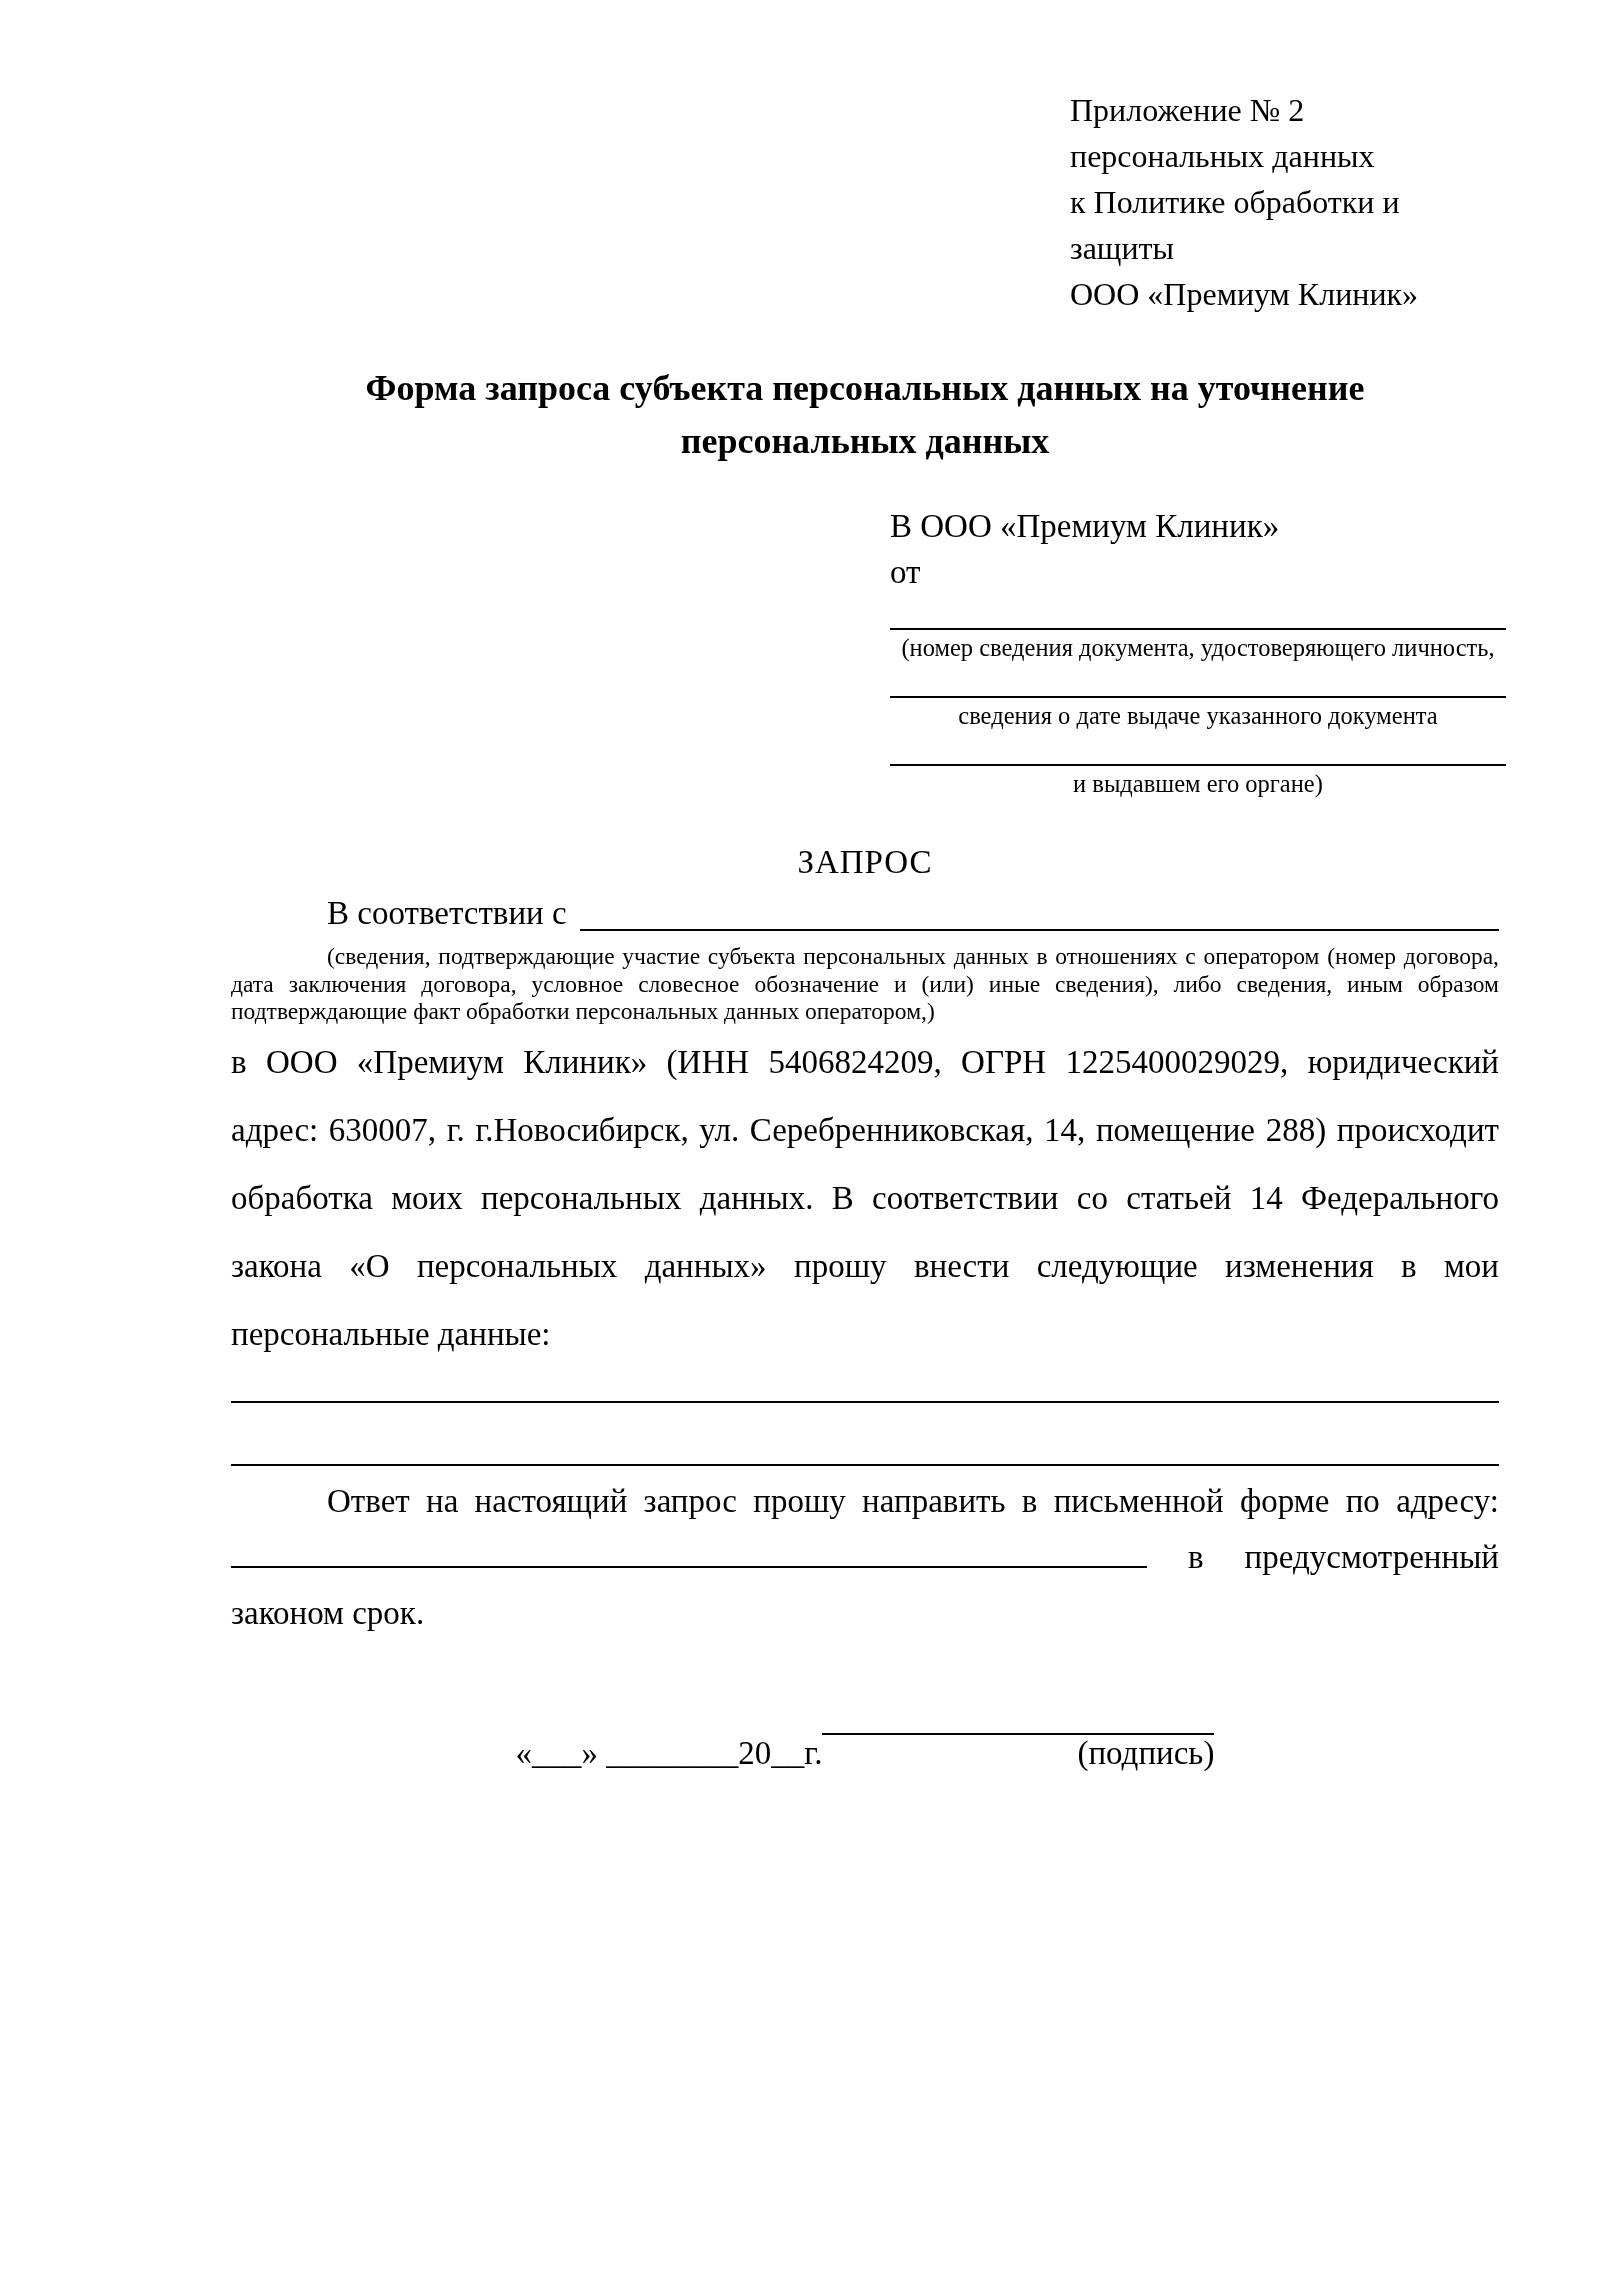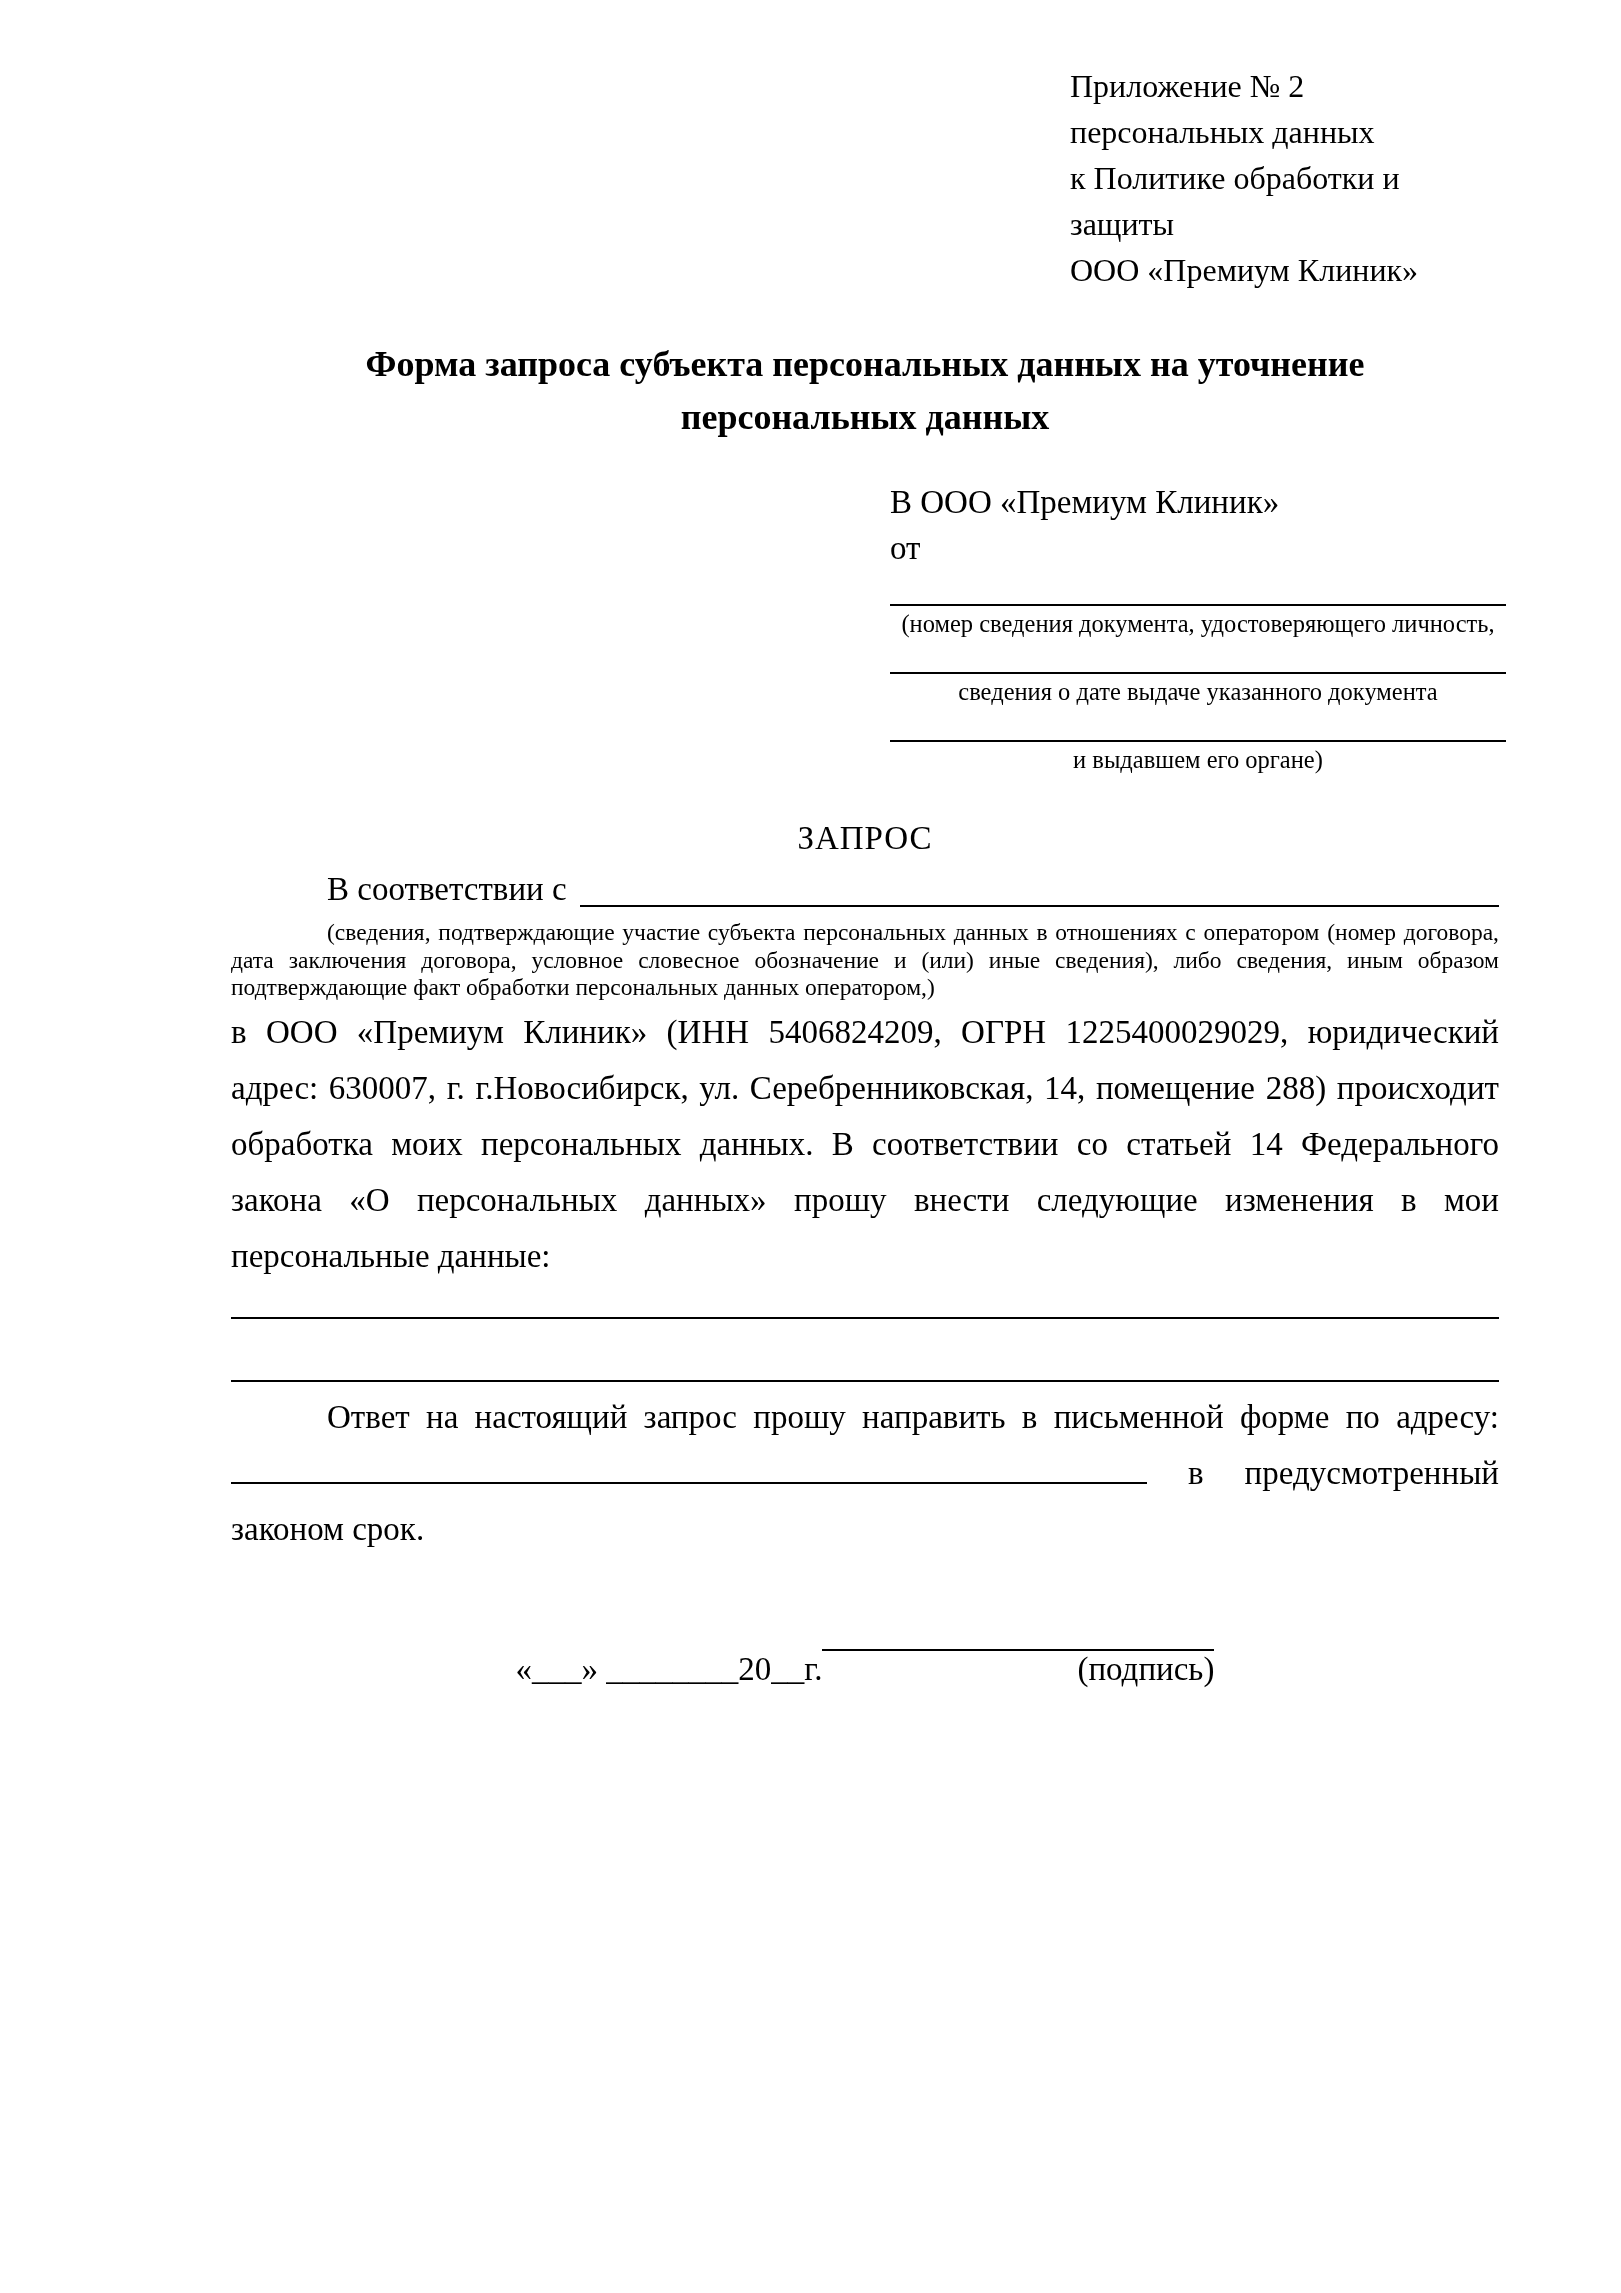--- a/index.html
+++ b/index.html
@@ -2,21 +2,21 @@
 <html><head>
 <meta charset="utf-8">
 <style>
   html, body { margin: 0; padding: 0; background: #ffffff; }
   .page {
     position: relative;
     width: 1621px;
     height: 2294px;
     background: #ffffff;
     box-sizing: border-box;
-    padding: 63px 122px 0 231px;
+    padding: 87px 122px 0 231px;
     font-family: "Liberation Serif", "DejaVu Serif", serif;
     color: #000000;
     font-size: 33px;
   }
   .header-block {
     width: 429px;
     margin-left: auto;
     font-size: 32px;
     line-height: 44px;
   }
@@ -68,21 +68,21 @@
   .note {
     font-size: 23.5px;
     line-height: 27.4px;
     text-align: justify;
     text-indent: 96px;
     margin-top: 5.9px;
   }
   .body-par {
     margin: 2px 0 0 0;
     text-align: justify;
-    line-height: 56px;
+    line-height: 68px;
   }
   .blank-row {
     border-bottom: 2.9px solid #000;
   }
   .blank-row.row1 { height: 33px; }
   .blank-row.row2 { height: 61px; }
   .reply-par {
     margin: 7.8px 0 0 0;
     text-align: justify;
     text-indent: 96px;

